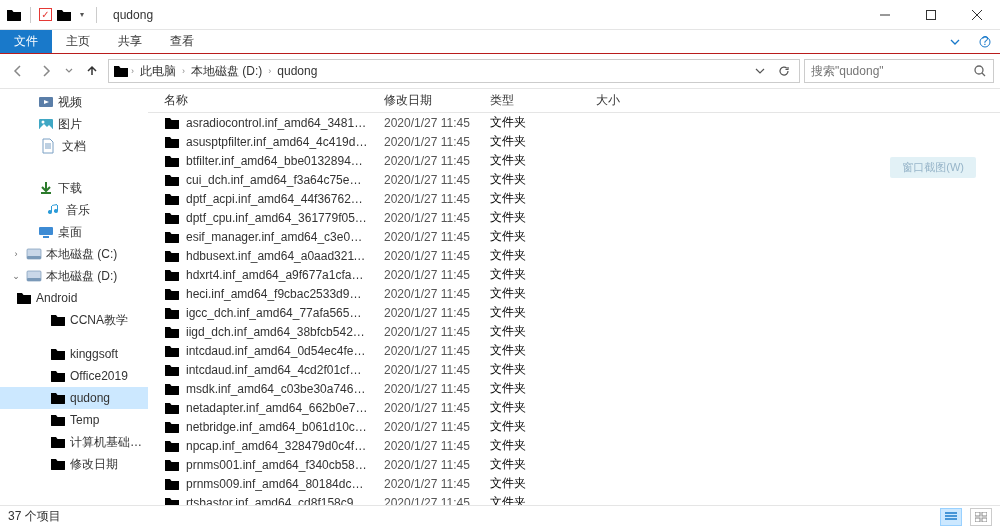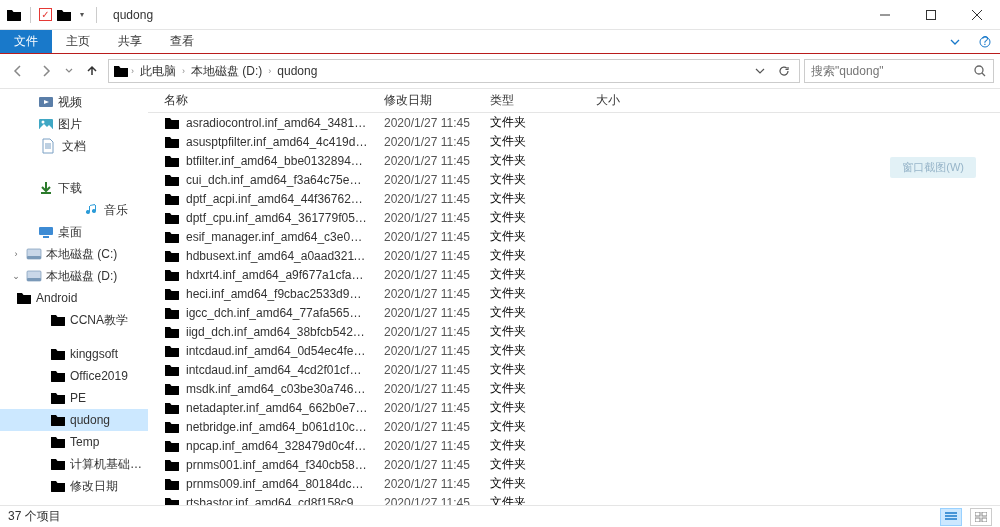--- a/index.html
+++ b/index.html
@@ -245,21 +245,21 @@
       <div class="tree-item" style="padding-left: 22px; margin-top: 20px;">
         <span class="arrow"></span>
         <span class="ticon">
           <svg viewBox="0 0 16 16">
             <path d="M8 2v8M4 7l4 4 4-4" fill="none" stroke="#2b7a2b" stroke-width="2"></path>
             <path d="M3 13h10" stroke="#2b7a2b" stroke-width="2"></path>
           </svg>
         </span>
         <span class="tlabel">下载</span>
       </div>
-      <div class="tree-item" style="padding-left: 30px; margin-left: 38px;">
+      <div class="tree-item" style="padding-left: 30px;">
         <span class="arrow"></span>
         <span class="ticon">
           <svg viewBox="0 0 16 16">
             <path d="M6 3v7a2 2 0 1 1-1-1.7V4l7-1v6a2 2 0 1 1-1-1.7V2z" fill="#2b9bd8"></path>
           </svg>
         </span>
         <span class="tlabel">音乐</span>
       </div>
       <div class="tree-item" style="padding-left: 22px;">
         <span class="arrow"></span>
@@ -317,29 +317,20 @@
         <span class="tlabel">kinggsoft</span>
       </div>
       <div class="tree-item" style="padding-left: 34px;">
         <span class="arrow"></span>
         <span class="ticon">
           <svg class="folder-svg" viewBox="0 0 16 16">
             <use href="#folder-g"></use>
           </svg>
         </span>
         <span class="tlabel">Office2019</span>
-      </div>
-      <div class="tree-item" style="padding-left: 34px;">
-        <span class="arrow"></span>
-        <span class="ticon">
-          <svg class="folder-svg" viewBox="0 0 16 16">
-            <use href="#folder-g"></use>
-          </svg>
-        </span>
-        <span class="tlabel">PE</span>
       </div>
       <div class="tree-item selected" style="padding-left: 34px;">
         <span class="arrow"></span>
         <span class="ticon">
           <svg class="folder-svg" viewBox="0 0 16 16">
             <use href="#folder-g"></use>
           </svg>
         </span>
         <span class="tlabel">qudong</span>
       </div>

